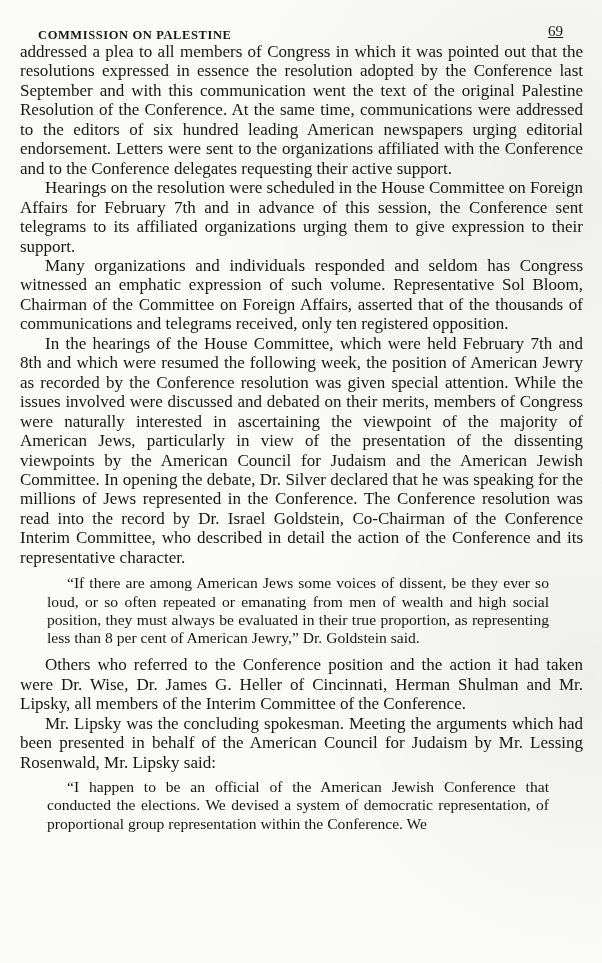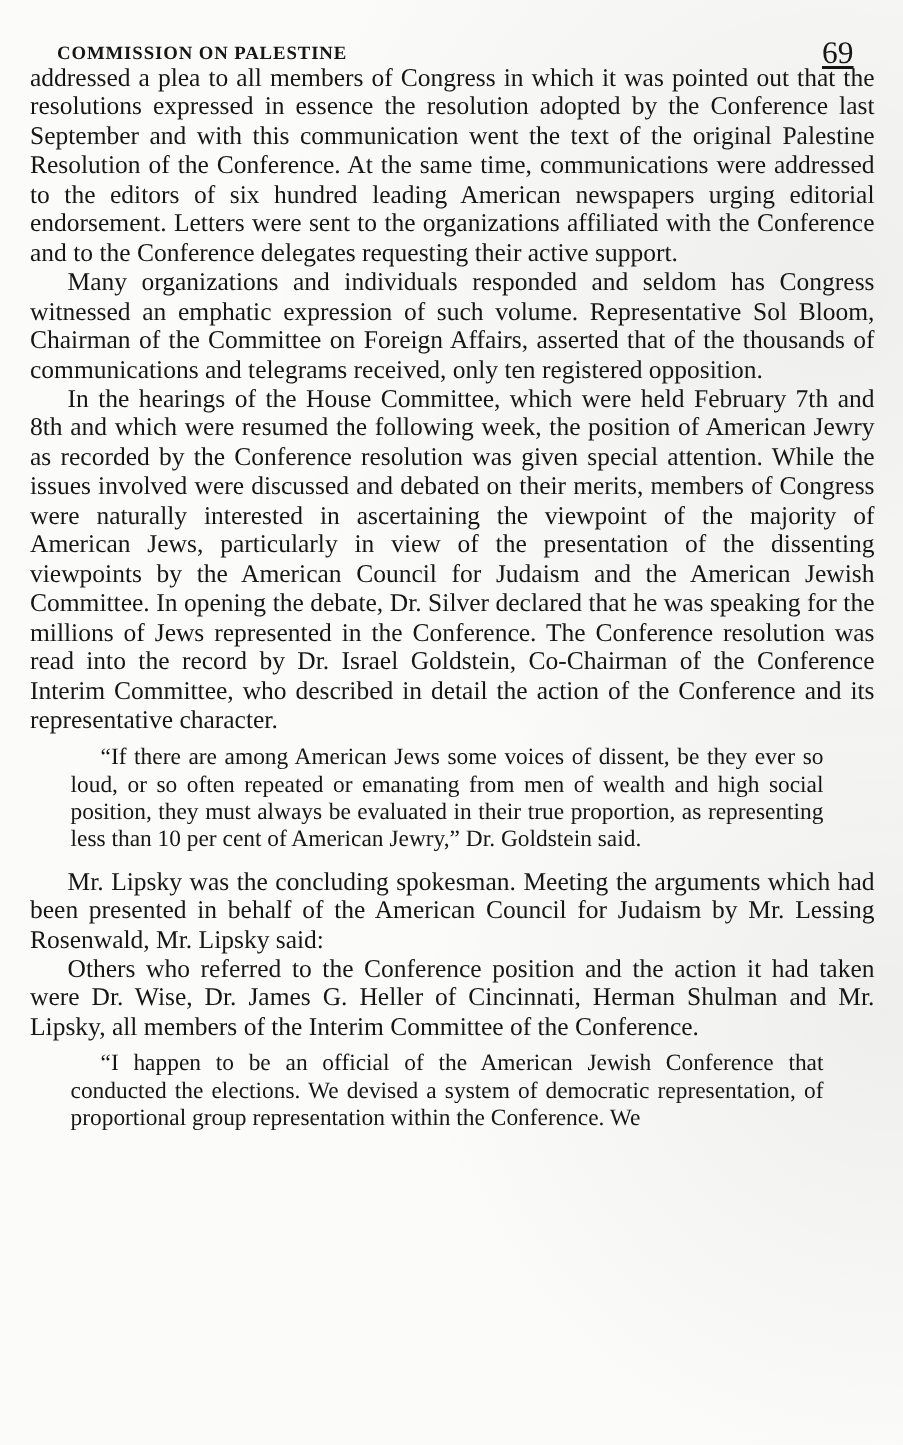--- a/index.html
+++ b/index.html
@@ -18,21 +18,21 @@
       #fbfbf9;
   }
   .running-head {
     position: absolute; left: 38px; top: 28px;
     font-size: 12.5px; letter-spacing: 0.6px; font-weight: bold;
     font-variant: small-caps;
     text-transform: uppercase;
   }
   .page-number {
     position: absolute; left: 548px; top: 23px;
-    font-size: 21px;
+    font-size: 15px;
     text-decoration: underline;
   }
   .body-text {
     position: absolute; left: 20px; top: 42px; width: 563px;
   }
   p.para {
     margin: 0;
     font-size: 17px;
     line-height: 19.45px;
     text-align: justify;
@@ -51,20 +51,21 @@
 </style>
 </head>
 <body>
 
 <div class="page">
   <div class="running-head">COMMISSION ON PALESTINE</div>
   <div class="page-number">69</div>
 
   <div class="body-text">
     <p class="para">addressed a plea to all members of Congress in which it was pointed out that the resolutions expressed in essence the resolution adopted by the Conference last September and with this communication went the text of the original Palestine Resolution of the Conference. At the same time, communications were addressed to the editors of six hundred leading American newspapers urging editorial endorsement. Letters were sent to the organizations affiliated with the Conference and to the Conference dele­gates requesting their active support.</p>
+    <p class="para indent">Hearings on the resolution were scheduled in the House Committee on Foreign Affairs for February 7th and in advance of this session, the Conference sent telegrams to its affiliated organizations urging them to give expression to their support.</p>
     <p class="para indent">Many organizations and individuals responded and seldom has Con­gress witnessed an emphatic expression of such volume. Representative Sol Bloom, Chairman of the Committee on Foreign Affairs, asserted that of the thousands of communications and telegrams received, only ten registered opposition.</p>
     <p class="para indent">In the hearings of the House Committee, which were held February 7th and 8th and which were resumed the following week, the position of American Jewry as recorded by the Conference resolution was given special attention. While the issues involved were discussed and debated on their merits, members of Congress were naturally interested in ascer­taining the viewpoint of the majority of American Jews, particularly in view of the presentation of the dissenting viewpoints by the American Council for Judaism and the American Jewish Committee. In opening the debate, Dr. Silver declared that he was speaking for the millions of Jews represented in the Conference. The Conference resolution was read into the record by Dr. Israel Goldstein, Co-Chairman of the Conference Interim Committee, who described in detail the action of the Conference and its representative character.</p>
-    <p class="quote q1">“If there are among American Jews some voices of dissent, be they ever so loud, or so often repeated or emanating from men of wealth and high social position, they must always be evaluated in their true propor­tion, as representing less than 10 per cent of American Jewry,” Dr. Gold­stein said.</p>
+    <p class="quote q1">“If there are among American Jews some voices of dissent, be they ever so loud, or so often repeated or emanating from men of wealth and high social position, they must always be evaluated in their true propor­tion, as representing less than 8 per cent of American Jewry,” Dr. Gold­stein said.</p>
+    <p class="para indent">Others who referred to the Conference position and the action it had taken were Dr. Wise, Dr. James G. Heller of Cincinnati, Herman Shulman and Mr. Lipsky, all members of the Interim Committee of the Conference.</p>
     <p class="para indent">Mr. Lipsky was the concluding spokesman. Meeting the arguments which had been presented in behalf of the American Council for Judaism by Mr. Lessing Rosenwald, Mr. Lipsky said:</p>
-    <p class="para indent">Others who referred to the Conference position and the action it had taken were Dr. Wise, Dr. James G. Heller of Cincinnati, Herman Shulman and Mr. Lipsky, all members of the Interim Committee of the Conference.</p>
     <p class="quote q2">“I happen to be an official of the American Jewish Conference that conducted the elections. We devised a system of democratic representa­tion, of proportional group representation within the Conference. We</p>
   </div>
 </div>
 
 </body></html>

